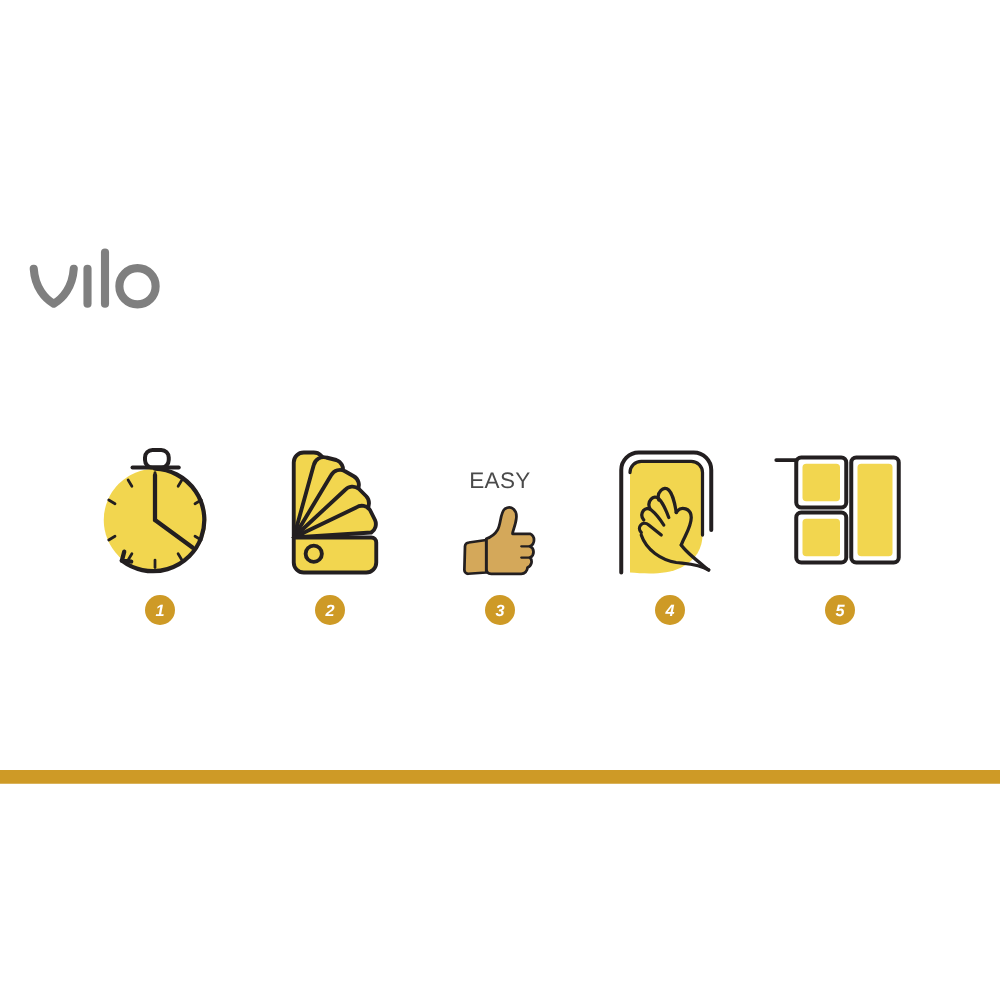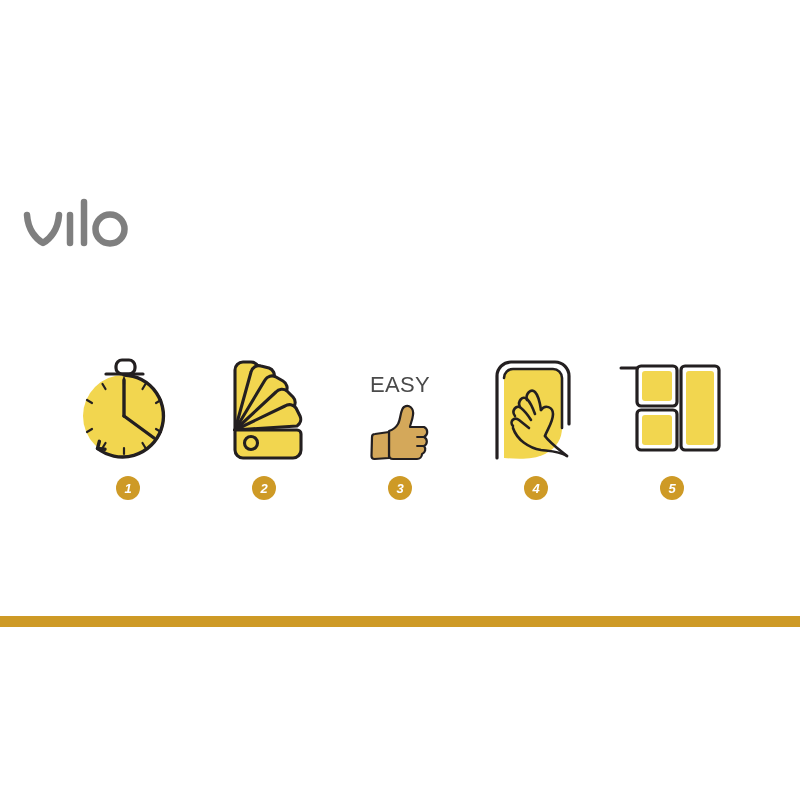--- a/index.html
+++ b/index.html
@@ -34,21 +34,21 @@
   }
   .step-art {
     height:150px;
     width:136px;
     display:flex;
     flex-direction:column;
     align-items:center;
     justify-content:flex-end;
   }
   .caption {
-    font-size:22px;
+    font-size:18px;
     line-height:27px;
     color:#4a4a4a;
     text-align:center;
     letter-spacing:0.3px;
     margin-bottom:4px;
     font-family:"Liberation Sans", sans-serif;
   }
   .icon-svg { display:block; }
   .badge {
     margin-top:12px;

